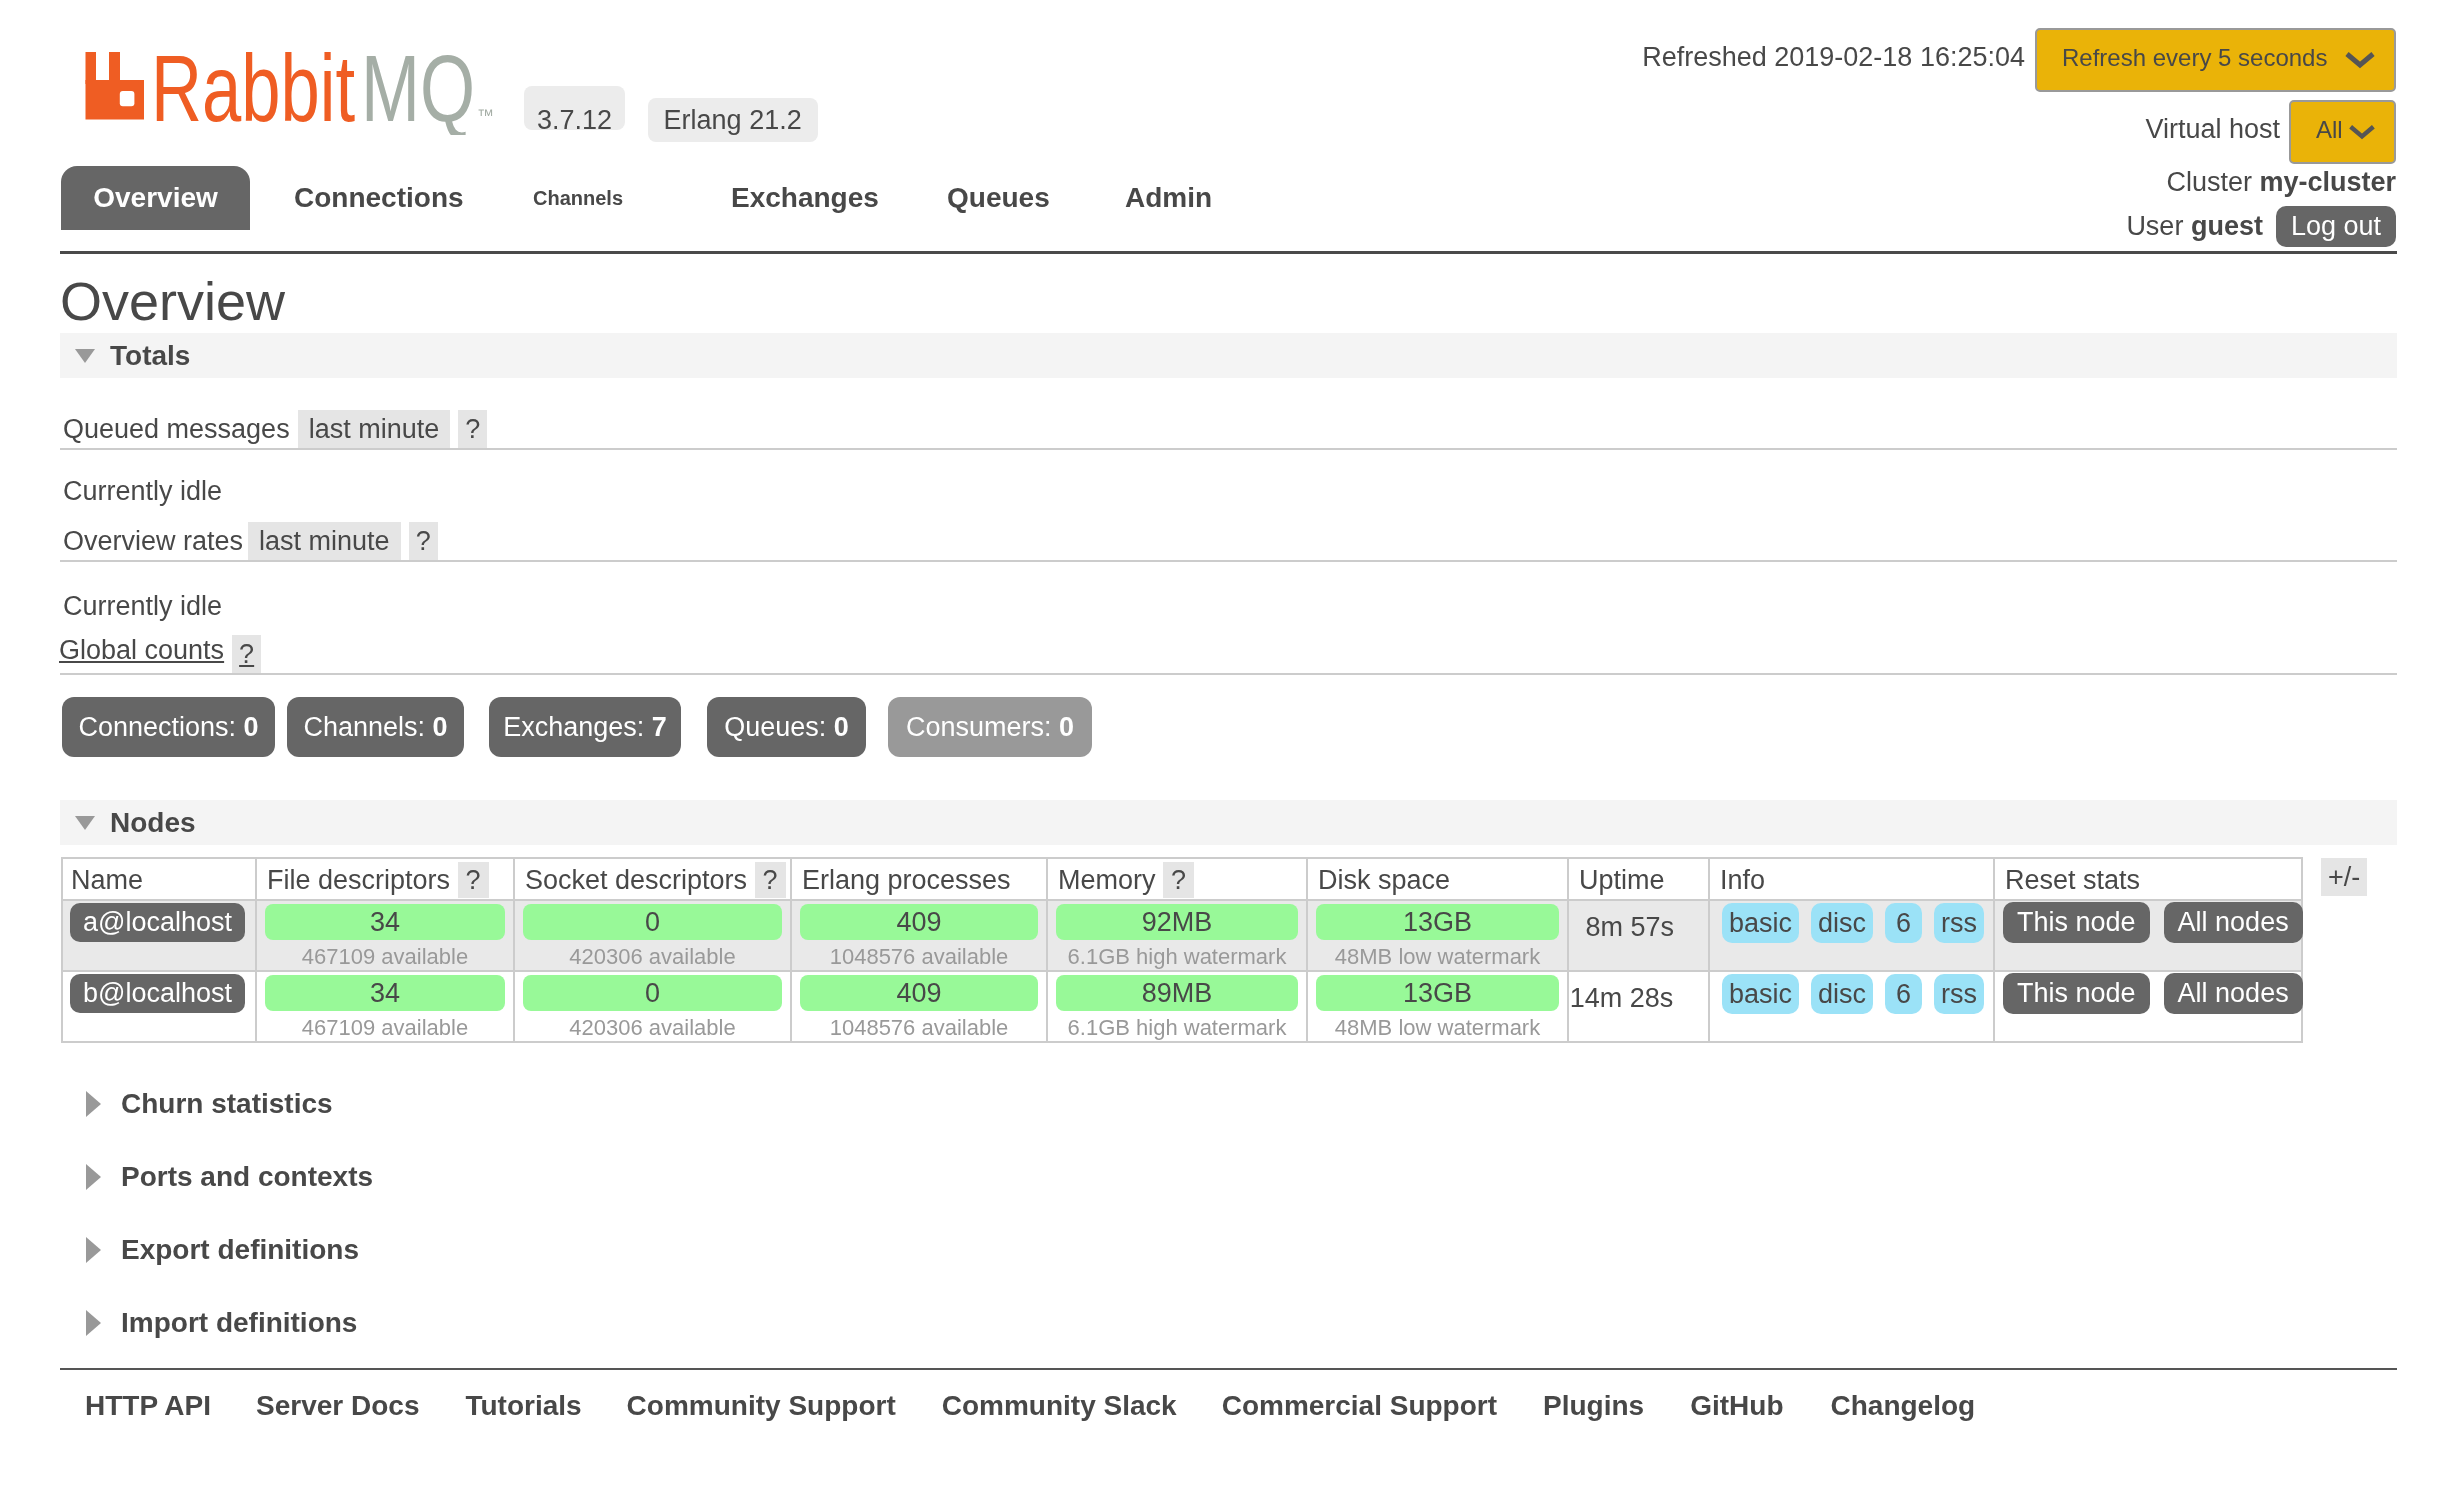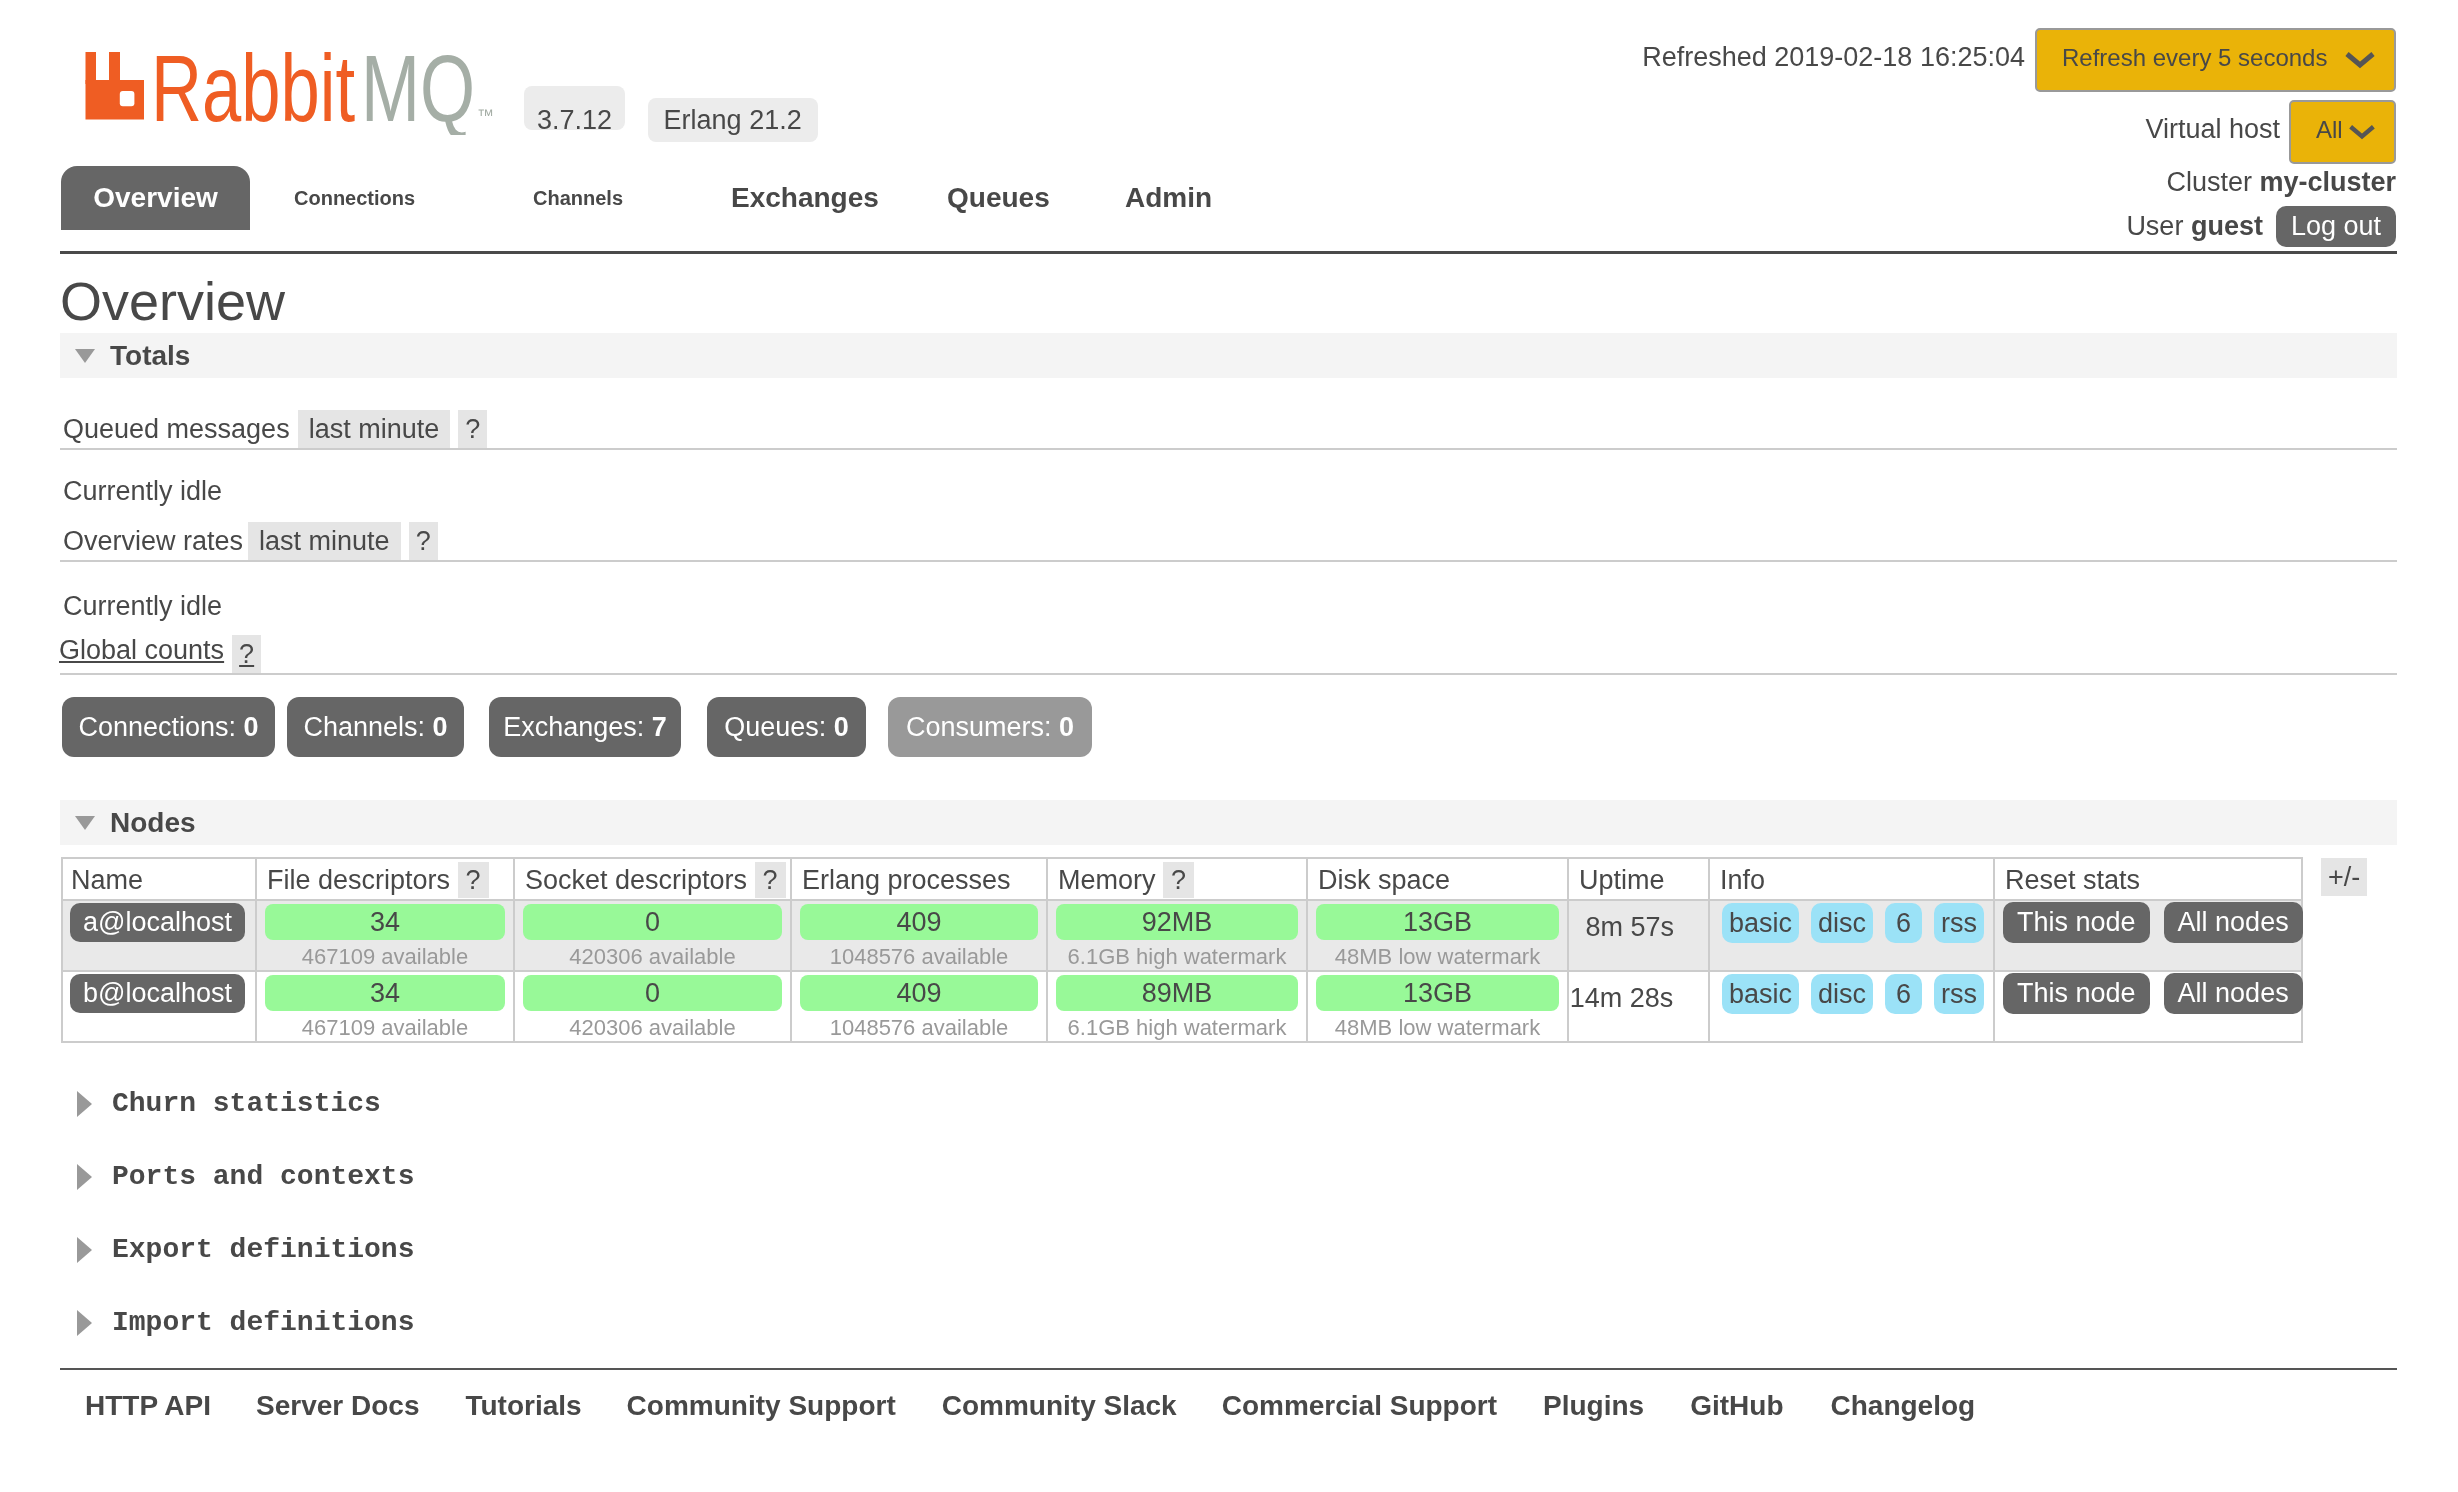--- a/index.html
+++ b/index.html
@@ -11,21 +11,21 @@
 }
 .abs { position:absolute; }
 b { font-weight:bold; }
 .hr-light { position:absolute; left:60px; width:2337px; height:2px; background:#ccc; }
 .badge-grey { display:inline-block; background:#e5e5e5; height:38px; line-height:38px; padding:0 11px; }
 .tri-down { width:0; height:0; border-left:10px solid transparent; border-right:10px solid transparent; border-top:14px solid #999; }
 .tri-right { width:0; height:0; border-top:13px solid transparent; border-bottom:13px solid transparent; border-left:15px solid #999; }
 .secbar { position:absolute; left:60px; width:2337px; height:45px; background:#f4f4f4; display:flex; align-items:center; }
 .secbar .tri-down { margin-left:15px; }
 .secbar .t { font-weight:bold; font-size:28px; margin-left:15px; }
-.csec { position:absolute; left:60px; height:31px; display:flex; align-items:center;font-family:Liberation Mono, monospace; }
+.csec { position:absolute; left:69px; height:31px; display:flex; align-items:center; }
 .csec .tri-right { margin-left:17px; }
 .csec .t { font-weight:bold; font-size:28px; margin-left:20px; }
 .select { position:absolute; background:#eab308; border:2px solid #999; border-radius:5px; height:64px; line-height:56px; font-size:24px; }
 .select svg { position:absolute; right:18px; top:21px; }
 .dbtn { display:inline-block; background:#666; color:#fff; border-radius:12px; height:60px; line-height:60px; text-align:center; }
 .greenbar { background:#98f998; border-radius:8px; height:36px; line-height:36px; text-align:center; margin:3px 8px 0 8px; }
 .avail { text-align:center; color:#999; font-size:22px; margin-top:4px; }
 .nbadge { display:inline-block; background:#666; color:#fff; border-radius:10px; height:39px; line-height:39px; padding:0 13px; margin:2px 0 0 7px; }
 .ibadge { display:inline-block; background:#9be2f7; border-radius:10px; height:40px; line-height:40px; padding:0 7px; margin-right:12px; }
 .rbtn { display:inline-block; background:#666; color:#fff; border-radius:10px; height:41px; line-height:41px; padding:0 14px; margin-right:14px; }
@@ -68,21 +68,21 @@
 </div>
 
 <div class="abs" style="top:167px; right:62px; line-height:31px;">Cluster <b>my-cluster</b></div>
 
 <div class="abs" style="top:206px; right:62px; height:41px; display:flex; align-items:center;">
   <span style="margin-right:13px;">User <b>guest</b></span>
   <span style="display:inline-block; background:#666; color:#fff; border-radius:10px; height:41px; line-height:41px; padding:0 15px;">Log out</span>
 </div>
 
 <div class="abs" style="left:61px; top:166px; width:189px; height:64px; background:#666; border-radius:16px 16px 0 0; color:#fff; font-weight:bold; font-size:28px; text-align:center; line-height:64px;">Overview</div>
-<div class="abs" style="left:294px; top:182px; font-weight:bold; font-size:20px; line-height:32px;">Connections</div>
+<div class="abs" style="left:294px; top:182px; font-weight:bold; font-size:28px; line-height:32px;">Connections</div>
 <div class="abs" style="left:533px; top:182px; font-weight:bold; font-size:20px; line-height:32px;">Channels</div>
 <div class="abs" style="left:731px; top:182px; font-weight:bold; font-size:28px; line-height:32px;">Exchanges</div>
 <div class="abs" style="left:947px; top:182px; font-weight:bold; font-size:28px; line-height:32px;">Queues</div>
 <div class="abs" style="left:1125px; top:182px; font-weight:bold; font-size:28px; line-height:32px;">Admin</div>
 
 <div class="abs" style="left:60px; top:251px; width:2337px; height:3px; background:#4a4a4a;"></div>
 
 <div class="abs" style="left:60px; top:270px; font-size:54px; line-height:62px;">Overview</div>
 
 <div class="secbar" style="top:333px;">

